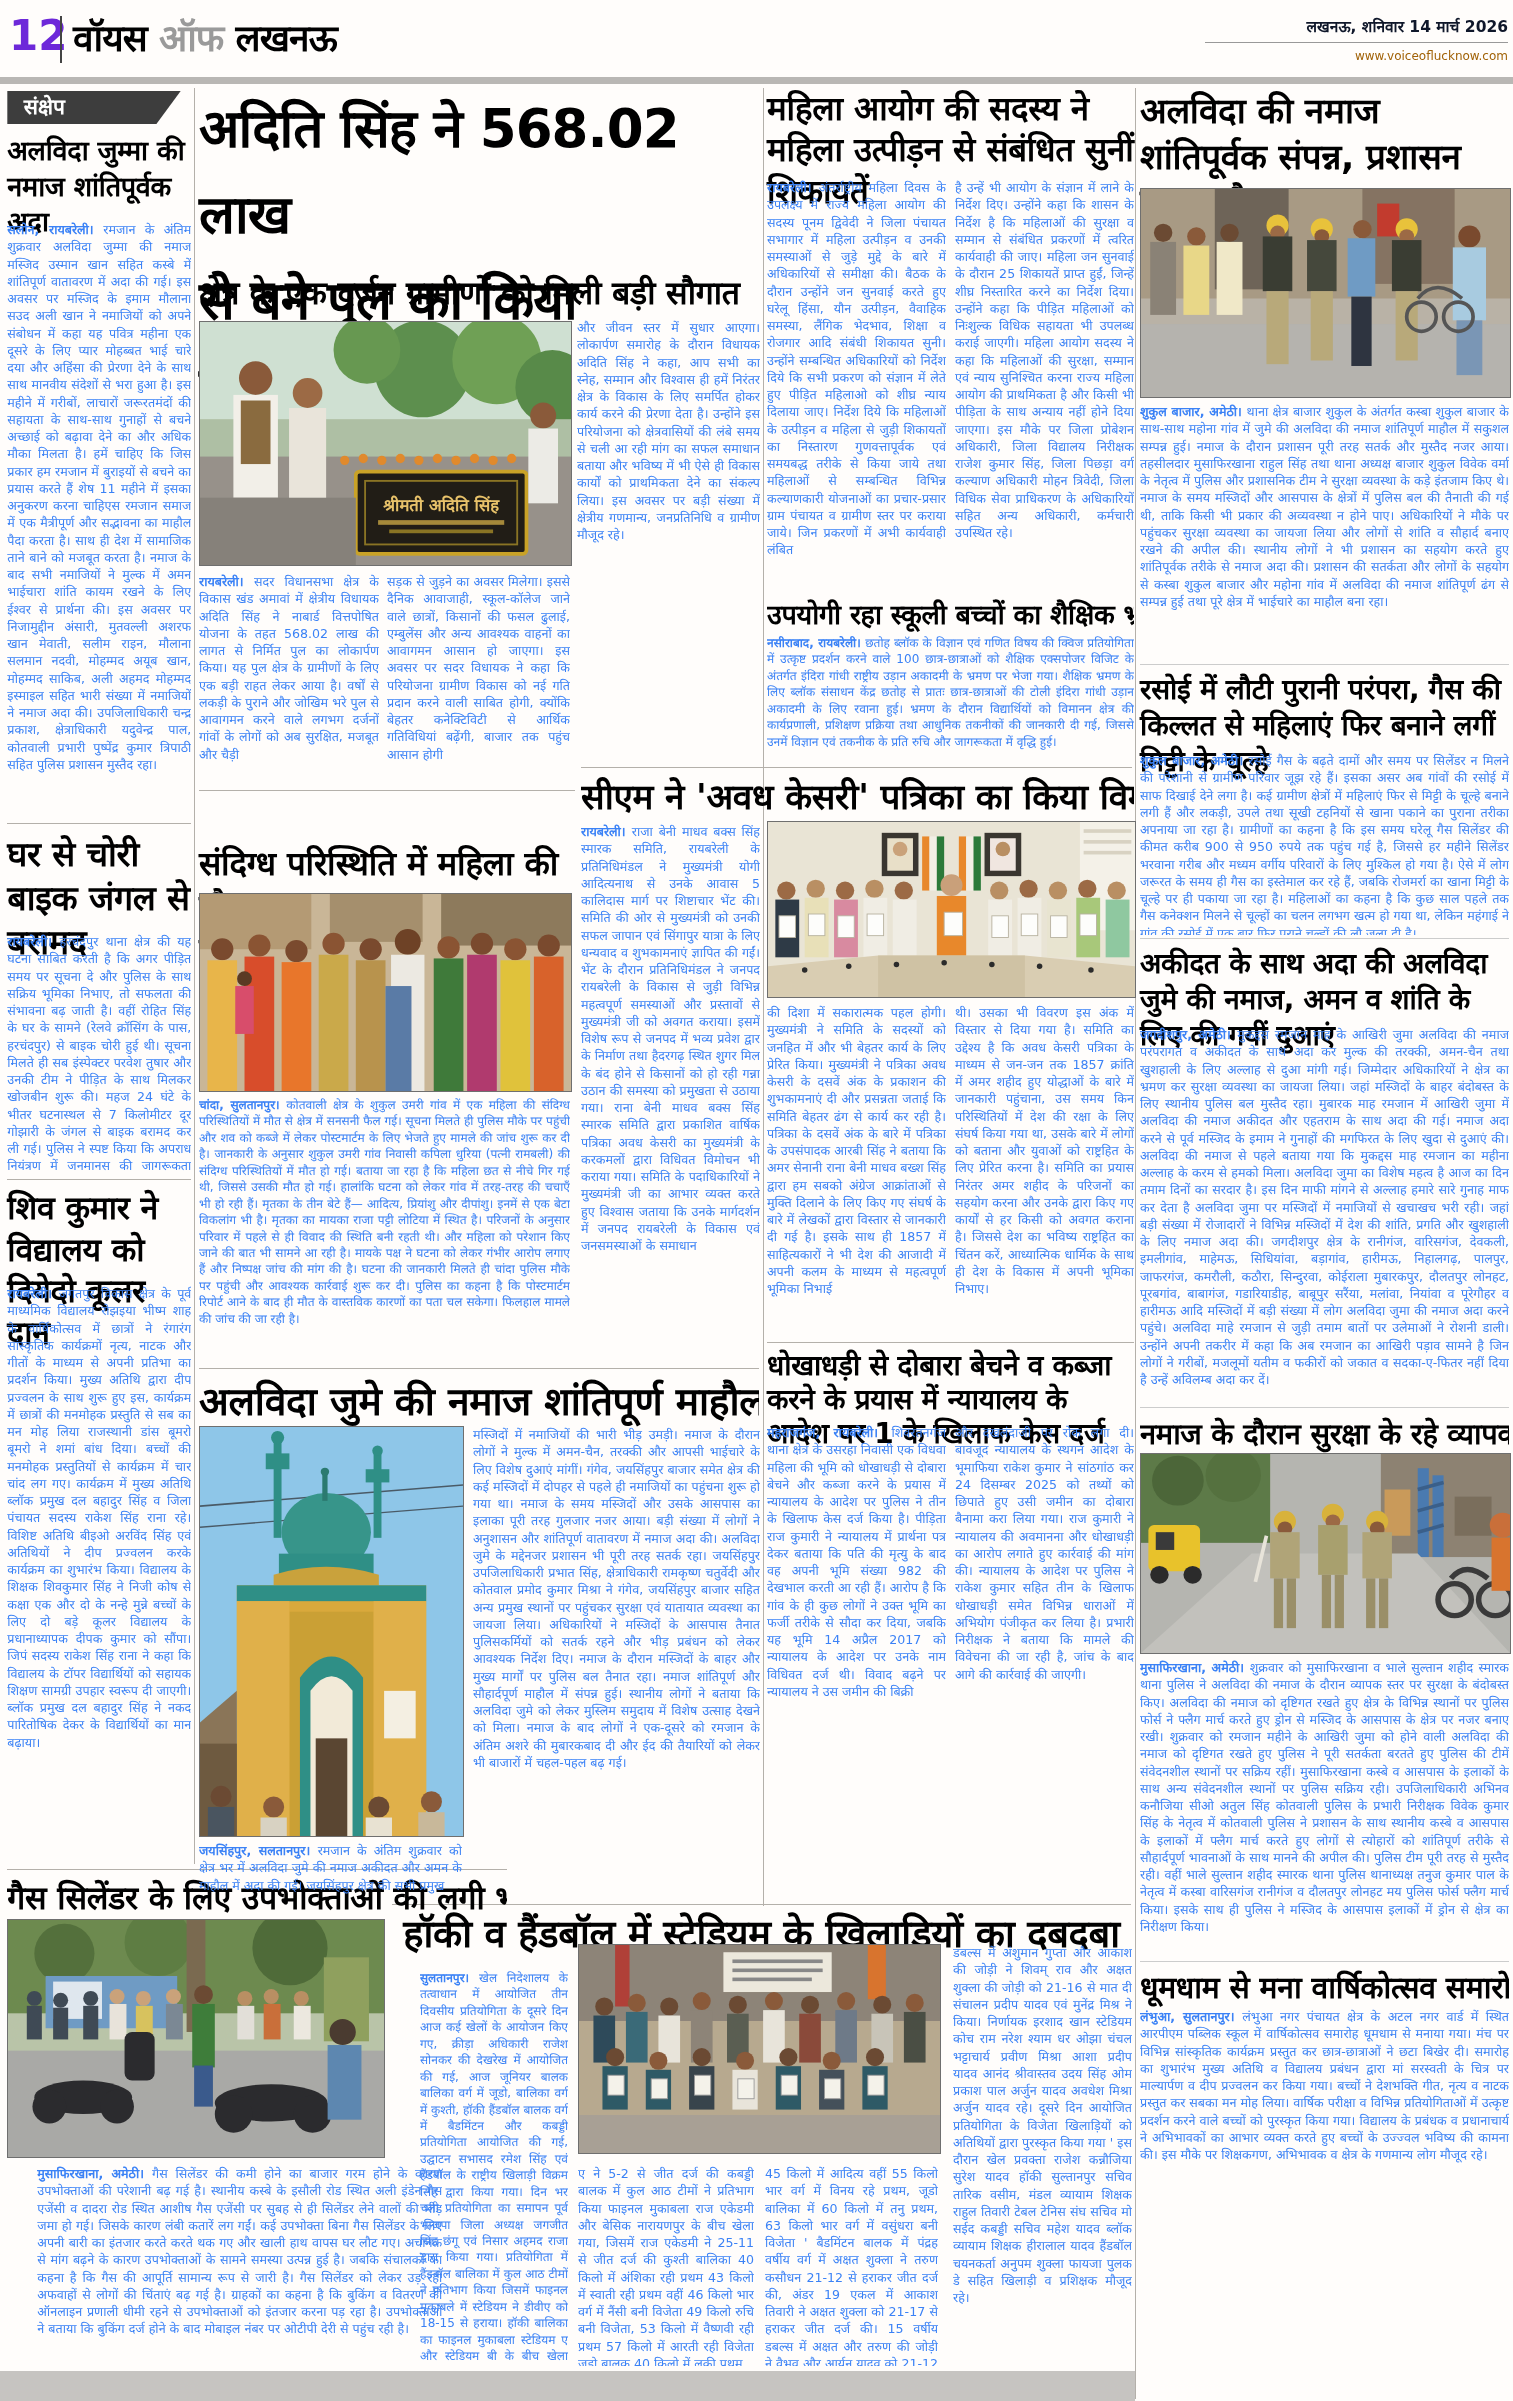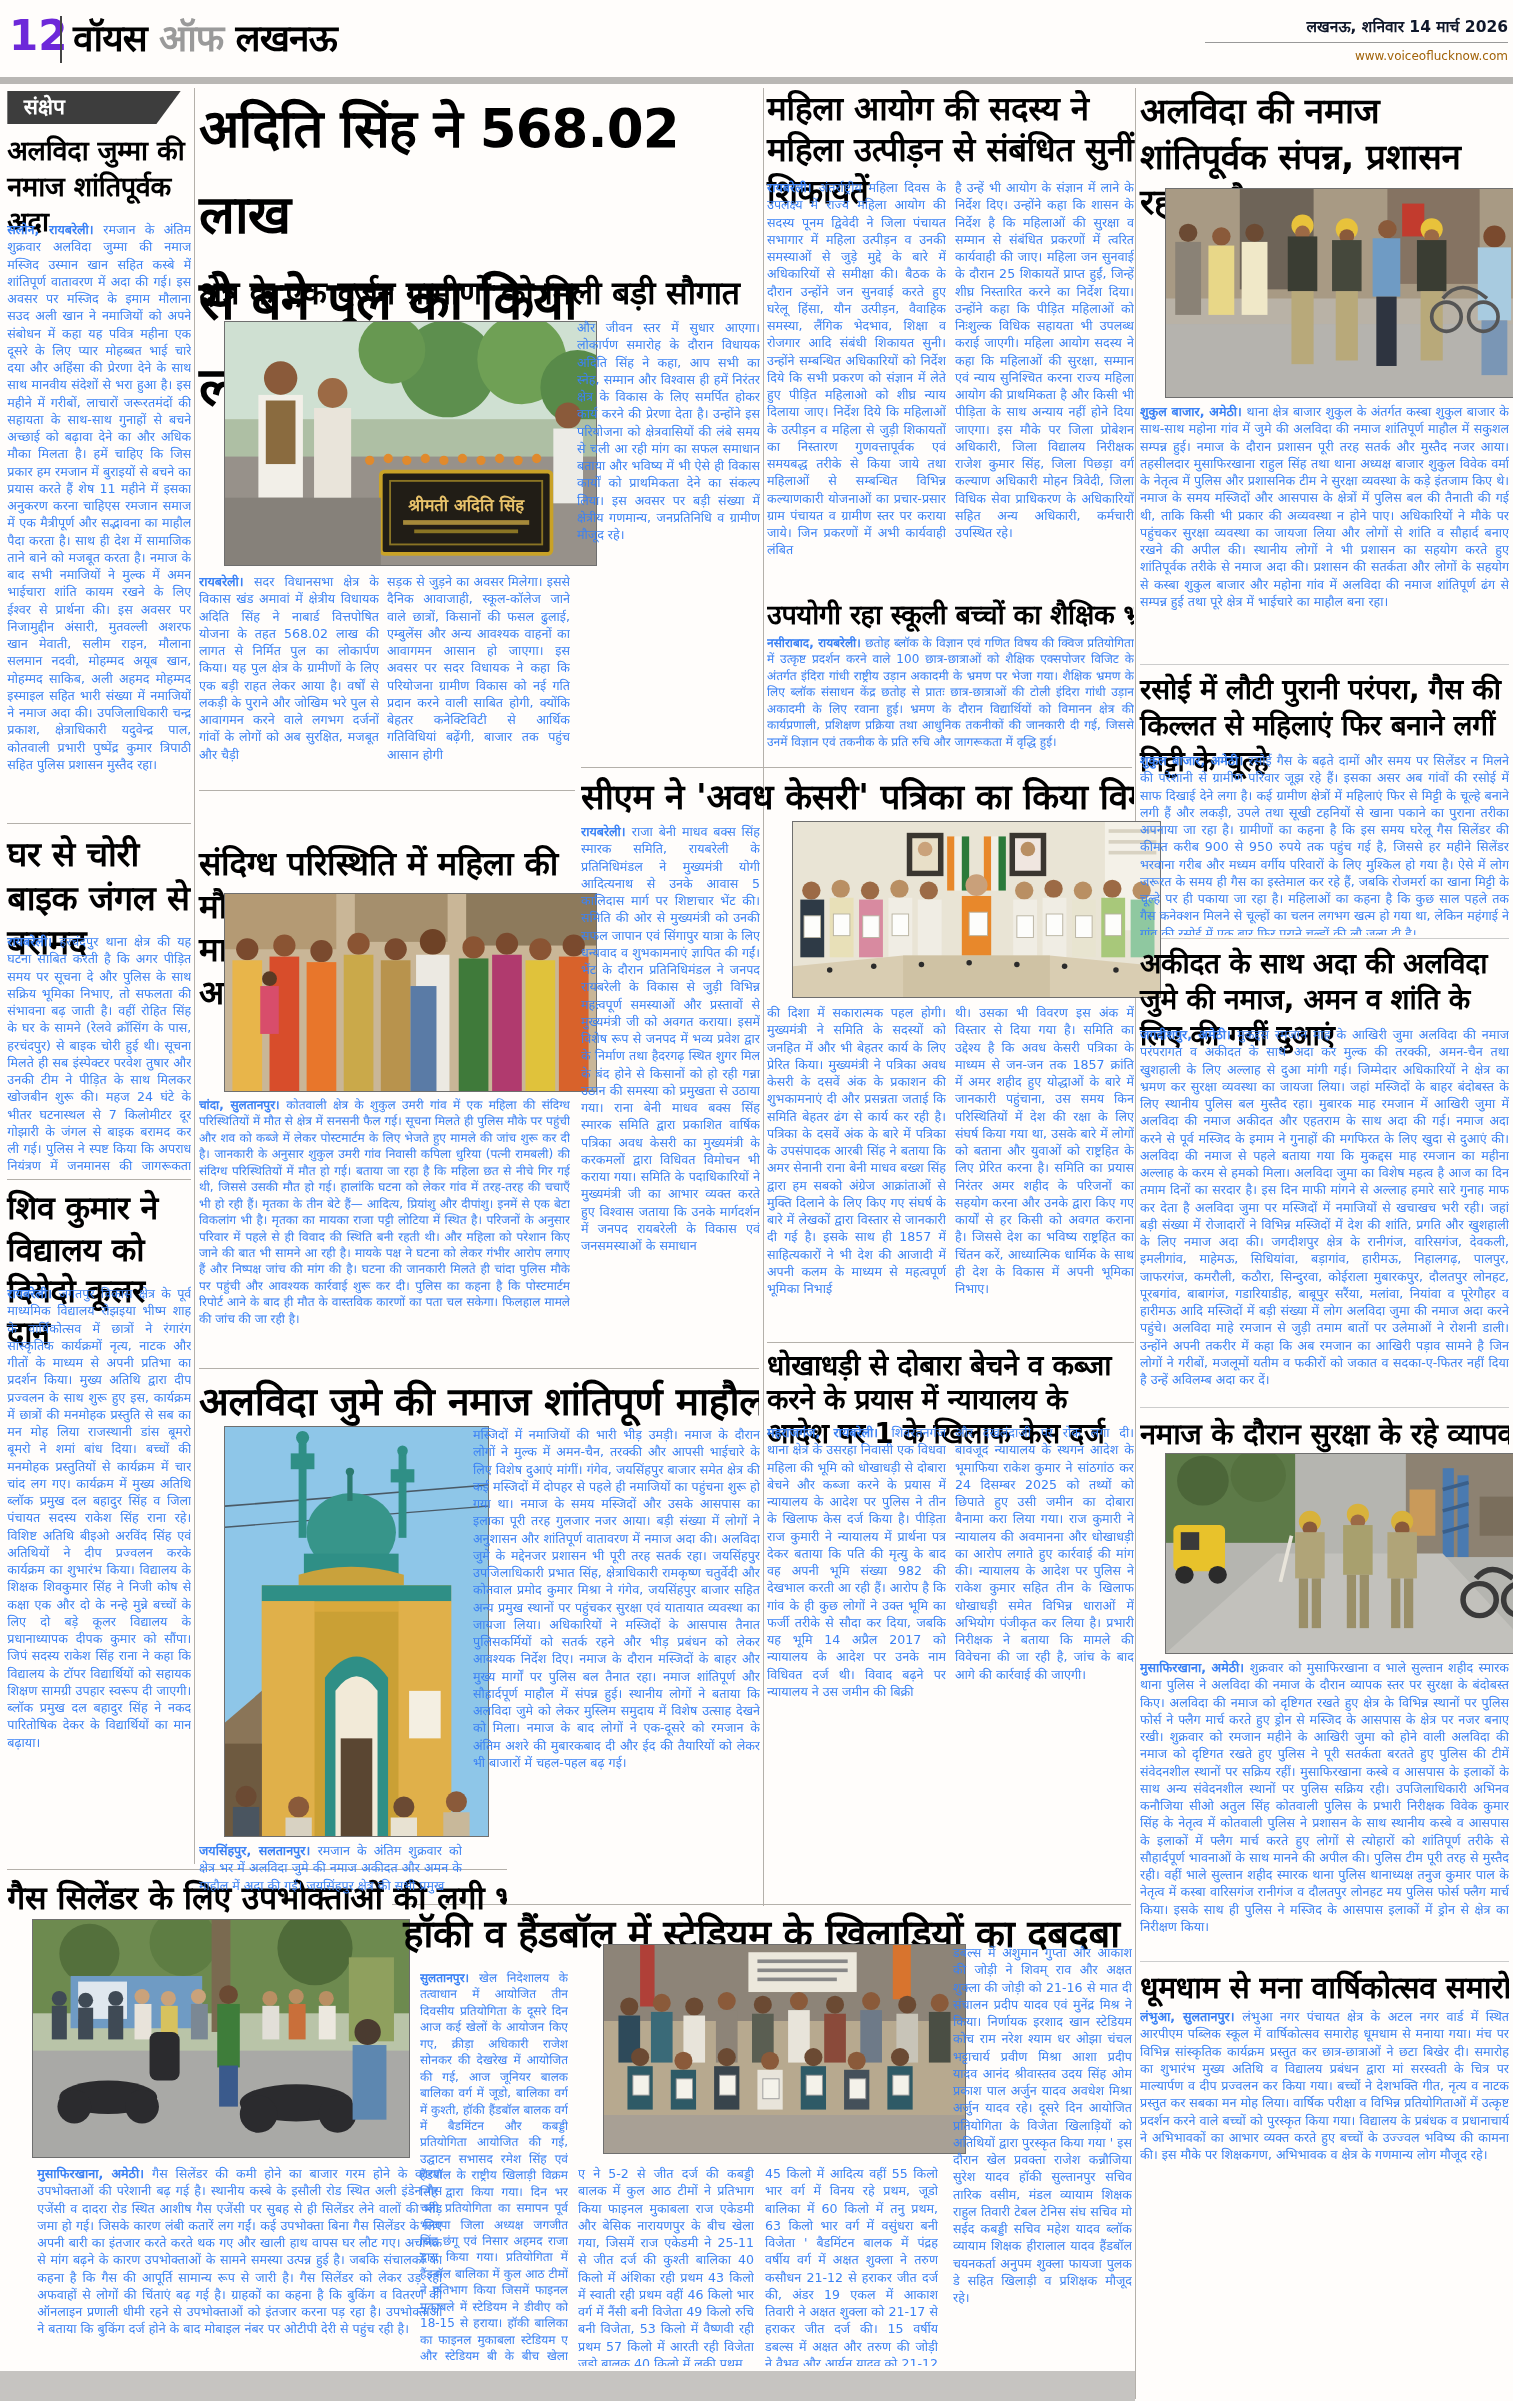--- a/index.html
+++ b/index.html
@@ -7,21 +7,21 @@
         font-family:"DejaVu Sans",sans-serif;color:#141414;overflow:hidden;}
   .abs{position:absolute;}
   .hd{font-weight:800;color:#000;margin:0;line-height:1.32;letter-spacing:-0.3px;}
   .nowrap{white-space:nowrap;overflow:hidden;}
   .bt{font-size:12.6px;line-height:1.37;text-align:justify;margin:0;overflow:hidden;color:#3b82f6;}
   .bt-sm{font-size:12px;}
   .dl{font-weight:bold;}
   .dl::after{content:" ";}
   .vline{width:0.9px;background:#b4b0aa;}
   .hline{height:0.9px;background:#b4b0aa;}
-  .ph{border:0.9px solid #6f6f6f;overflow:hidden;background:#0369a1;margin-left:25px;}
+  .ph{border:0.9px solid #6f6f6f;overflow:hidden;background:#0369a1;}
   .ph svg{display:block;width:100%;height:100%;}
   .mast-num{font-size:42px;font-weight:800;color:#6d28d9;line-height:1;}
   .mast-name{font-size:37px;font-weight:800;color:#000;line-height:1;letter-spacing:-0.9px;}
   .mast-name .mid{color:#9a9a9a;}
   .mast-center{font-size:42px;font-weight:800;color:#000;text-align:center;line-height:1.2;letter-spacing:-0.9px;}
   .mast-date{font-size:15.5px;font-weight:700;color:#0f172a;text-align:right;}
   .mast-web{font-size:12px;color:#a16207;text-align:right;margin-top:5.5px;}
   .band{background:#b9b7b4;}
   .brief-box{background:#3d3d3d;color:#fff;font-size:21px;font-weight:800;line-height:33px;
              padding-left:16.4px;clip-path:polygon(0 0,100% 0,86% 100%,0 100%);}

